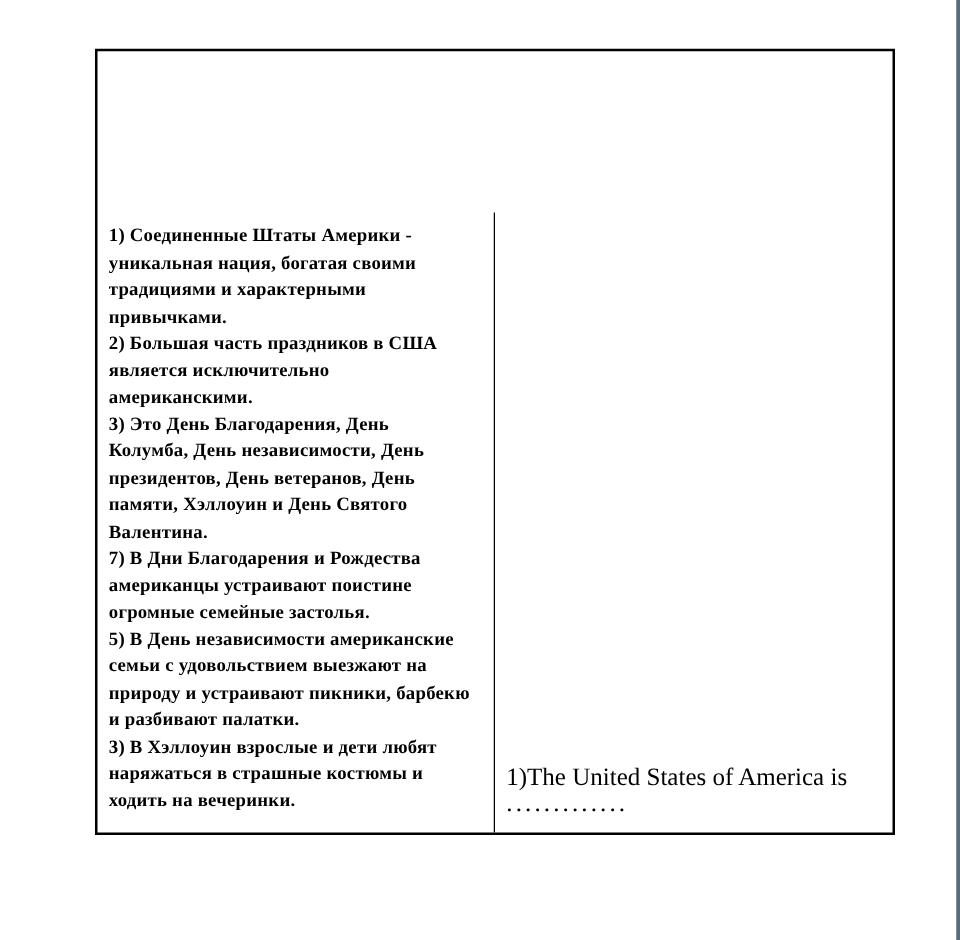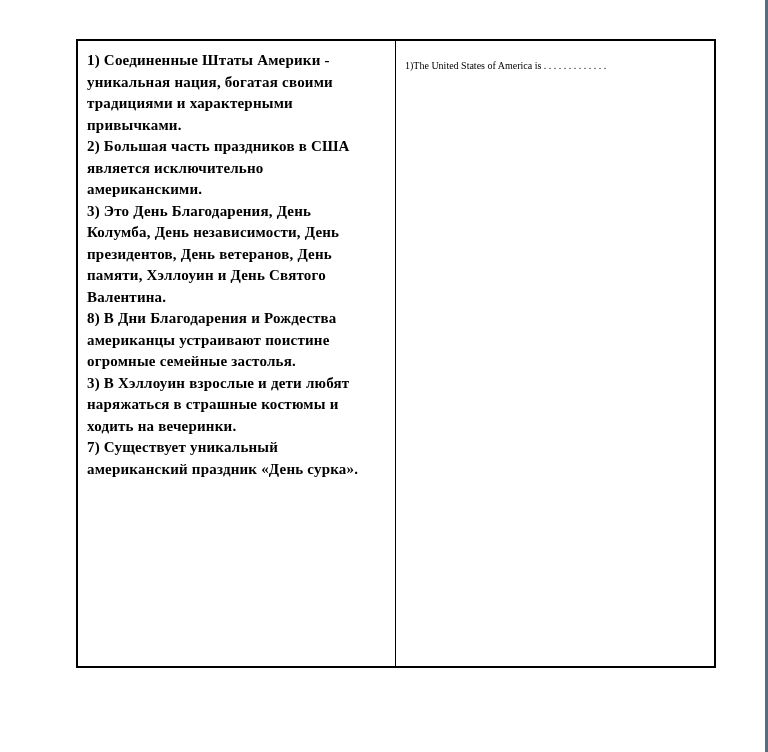--- a/index.html
+++ b/index.html
@@ -18,20 +18,21 @@
   }
   .doc-table {
     position: absolute;
     left: 76px;
     top: 39px;
     width: 640px;
     height: 629px;
     border: 2px solid #000000;
     display: flex;
     background: #ffffff;
+    align-items: flex-end;
   }
   .cell {
     color: #000000;
   }
   .cell.left {
     width: 318px;
     border-right: 1px solid #000000;
     padding: 9px 7px 14px 9px;
   }
   .cell.right {
@@ -39,21 +40,21 @@
     padding: 14px 8px 12px 9px;
   }
   .cell.left p {
     font-size: 15px;
     font-weight: bold;
     line-height: 21.5px;
     white-space: pre-line;
     letter-spacing: 0.2px;
   }
   .cell.right p {
-    font-size: 10px;
+    font-size: 20px;
     font-weight: normal;
     line-height: 21px;
   }
   .dots {
     letter-spacing: 2.5px;
   }
   .edge-strip {
     position: absolute;
     right: 0;
     top: 0;
@@ -73,27 +74,29 @@
 традициями и характерными
 привычками.</p>
       <p>2) Большая часть праздников в США
 является исключительно
 американскими.</p>
       <p>3) Это День Благодарения, День
 Колумба, День независимости, День
 президентов, День ветеранов, День
 памяти, Хэллоуин и День Святого
 Валентина.</p>
-      <p>8) В Дни Благодарения и Рождества
+      <p>7) В Дни Благодарения и Рождества
 американцы устраивают поистине
 огромные семейные застолья.</p>
+      <p>5) В День независимости американские
+семьи с удовольствием выезжают на
+природу и устраивают пикники, барбекю
+и разбивают палатки.</p>
       <p>3) В Хэллоуин взрослые и дети любят
 наряжаться в страшные костюмы и
 ходить на вечеринки.</p>
-      <p>7) Существует уникальный
-американский праздник «День сурка».</p>
     </div>
     <div class="cell right">
       <p><span>1)The United States of America is </span><span class="dots">.............</span></p>
     </div>
   </div>
   <div class="edge-strip"></div>
 </div>
 
 </body></html>

